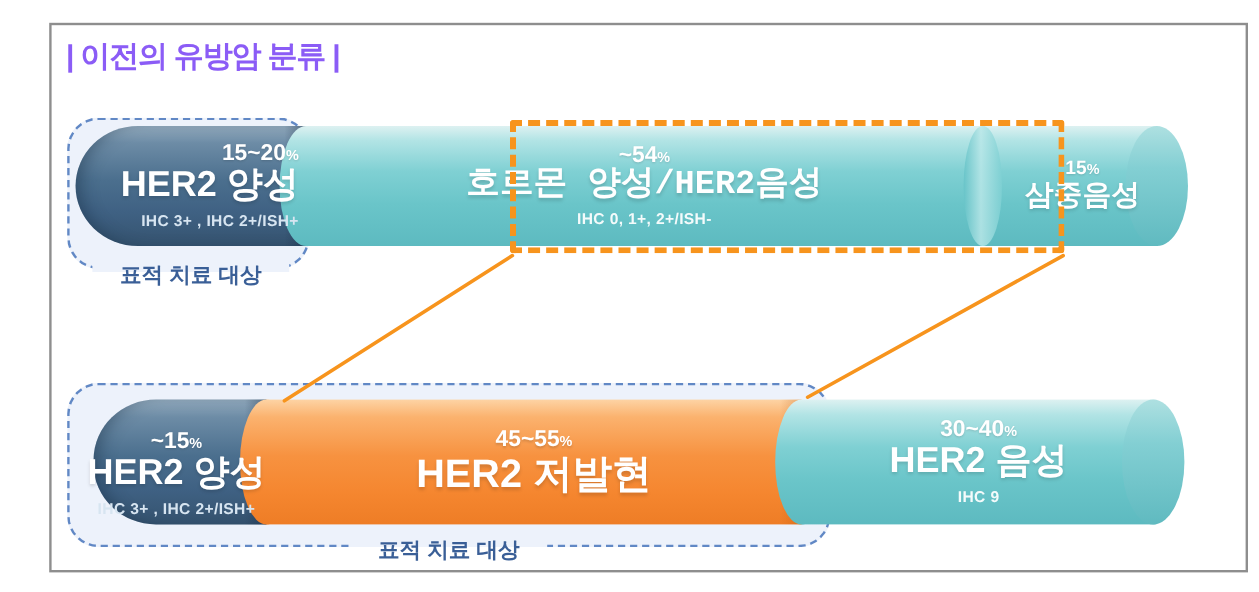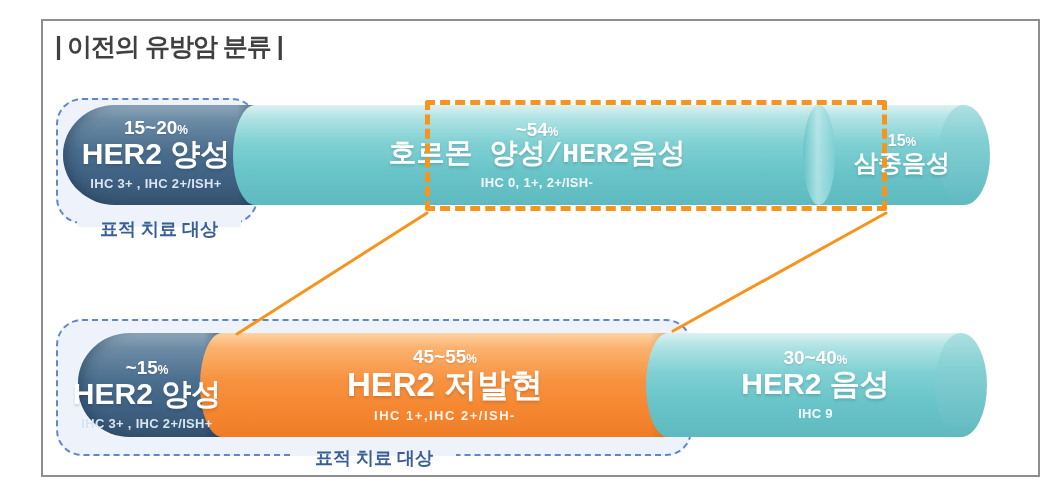--- a/index.html
+++ b/index.html
@@ -1,21 +1,21 @@
 <!DOCTYPE html>
 <html><head>
 <meta charset="utf-8">
 <style>
   * { margin: 0; padding: 0; box-sizing: border-box; }
   body { background: #ffffff; font-family: "Liberation Sans", "DejaVu Sans", sans-serif; }
   .canvas { position: relative; width: 1049px; height: 493px; background: #ffffff; overflow: hidden; }
   .frame { position: absolute; left: 41px; top: 19px; width: 999px; height: 458px; border: 2px solid #8e8e8e; background: transparent; }
 
   .title { position: absolute; left: 55px; font-size: 25px; font-weight: 800; letter-spacing: -1px; white-space: nowrap; }
-  .title-old { top: 30px; color: #404040; }
+  .title-old { top: 30px; color: #8b5cf6; }
   .title-new { top: 264px; color: #f68b2c; }
 
   
   .dash-blue { position: absolute; background: #edf2fb; border: 2px dashed #6188c5; border-radius: 26px; }
   .dash-blue.old { left: 56px; top: 98px; width: 202px; height: 126px; }
   .dash-blue.new { left: 56px; top: 319px; width: 636px; height: 137px; }
   .dash-orange { position: absolute; left: 425px; top: 100px; width: 462px; height: 111px;
                  border: 5px dashed #f7941d; border-radius: 3px; z-index: 30; }
 
   
@@ -61,21 +61,21 @@
   <div class="dash-blue new"></div>
 
   <div>
     <div class="piece grad-teal" style="left:255px; top:105px; width:710px; height:100px;"></div>
     <div class="piece grad-dark left-capsule" style="left:63px; top:105px; width:192px; height:100px;"></div>
     <div class="piece edge-dark" style="left:237px; top:105px; width:18px; height:100px;"></div>
     <div class="piece grad-teal cap" style="left:233px; top:105px; width:44px; height:100px;"></div>
     <div class="piece seam" style="left:803px; top:105px; width:32px; height:100px;"></div>
     <div class="piece endcap" style="left:938px; top:105px; width:52px; height:100px;"></div>
 
-    <div class="seg-label" style="left:63px; top:105px; width:186px; height:100px;">
+    <div class="seg-label" style="left:63px; top:105px; width:186px; height:100px;align-items:flex-end;">
       <div class="pct"><span>15~20</span><span class="pct-sign">%</span></div>
       <div class="seg-name nm-30">HER2 양성</div>
       <div class="seg-detail detail-dark">IHC 3+ , IHC 2+/ISH+</div>
     </div>
 
     <div class="seg-label" style="left:255px; top:105px; width:564px; height:100px;">
       <div class="pct"><span>~54</span><span class="pct-sign">%</span></div>
       <div class="seg-name nm-28">호르몬 양성/HER2음성</div>
       <div class="seg-detail">IHC 0, 1+, 2+/ISH-</div>
     </div>
@@ -103,21 +103,20 @@
 
     <div class="seg-label" style="left:78px; top:333px; width:138px; height:124px;">
       <div class="pct"><span>~15</span><span class="pct-sign">%</span></div>
       <div class="seg-name nm-30">HER2 양성</div>
       <div class="seg-detail detail-dark">IHC 3+ , IHC 2+/ISH+</div>
     </div>
 
     <div class="seg-label" style="left:222px; top:333px; width:446px; height:104px;">
       <div class="pct"><span>45~55</span><span class="pct-sign">%</span></div>
       <div class="seg-name nm-33">HER2 저발현</div>
-      <div class="seg-detail detail-wide">IHC 1+,IHC 2+/ISH-</div>
     </div>
 
     <div class="seg-label" style="left:668px; top:333px; width:295px; height:104px;">
       <div class="pct"><span>30~40</span><span class="pct-sign">%</span></div>
       <div class="seg-name nm-30">HER2 음성</div>
       <div class="seg-detail">IHC 9</div>
     </div>
   </div>
 
   <div class="target-label" style="left:292px; top:444px; width:164px;">표적 치료 대상</div>

